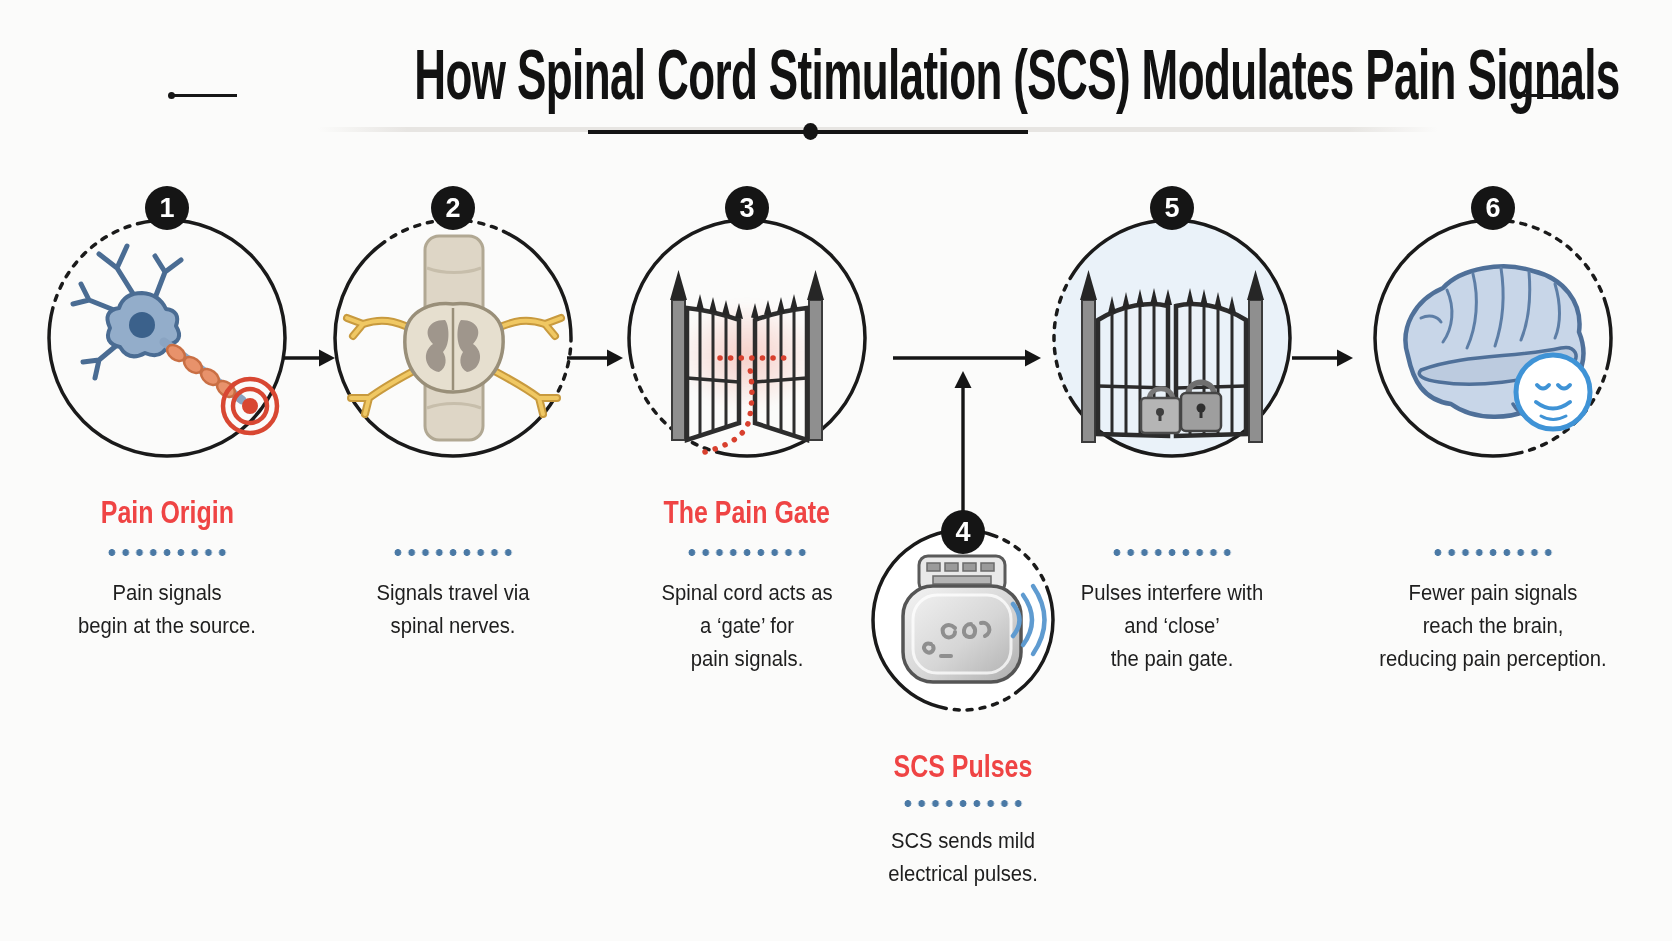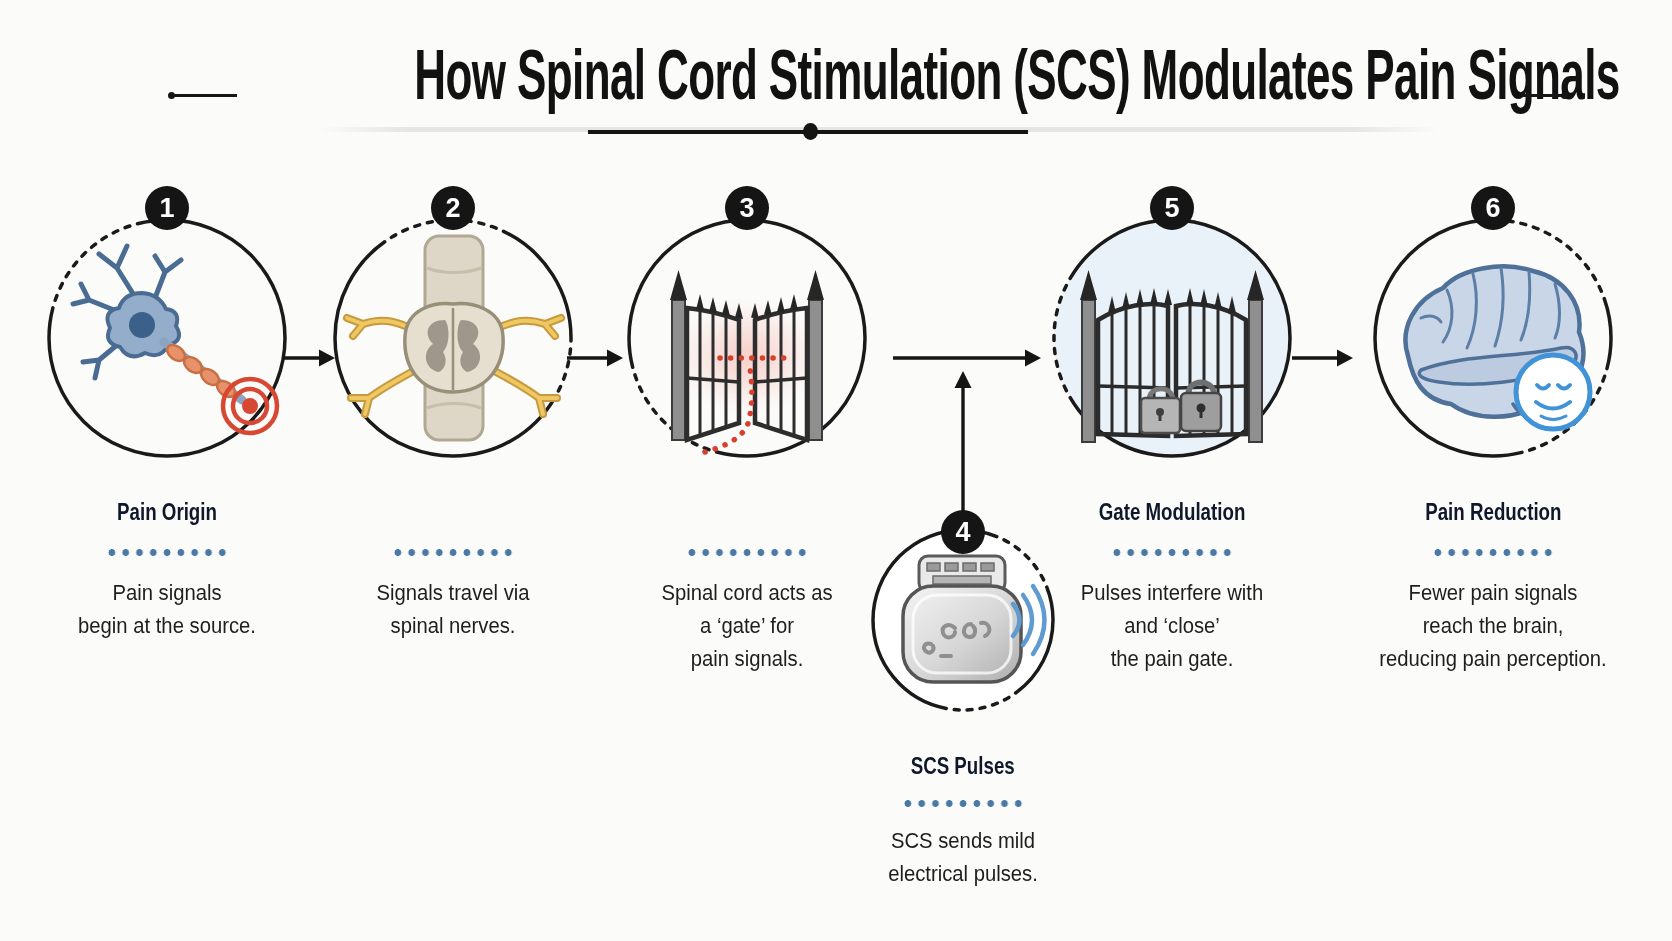--- a/index.html
+++ b/index.html
@@ -24,22 +24,22 @@
   
   .step{position:absolute;width:280px;}
   .step-top{top:186px;height:520px;}
   .s1{left:27px;} .s2{left:313px;} .s3{left:607px;} .s5{left:1032px;} .s6{left:1353px;}
   .step-low{left:823px;top:508px;height:430px;}
   .ring{position:absolute;left:10px;top:22px;}
   .ring-low{position:absolute;left:40px;top:12px;}
   .badge{position:absolute;left:118px;width:44px;height:44px;border-radius:50%;background:#151515;
        color:#ffffff;font-size:27px;font-weight:700;display:flex;align-items:center;justify-content:center;}
   .step-top .badge{top:0px;} .step-low .badge{top:2px;}
-  .step-title{position:absolute;left:0;width:280px;text-align:center;font-size:24px;font-weight:700;
-       color:#0f172a;line-height:36px;}
+  .step-title{position:absolute;left:0;width:280px;text-align:center;font-size:32px;font-weight:700;
+       color:#ef4444;line-height:36px;}
   .step-title span{display:inline-block;transform:scaleX(0.78);transform-origin:50% 50%;white-space:nowrap;}
   .step-top .step-title{top:308px;} .step-low .step-title{top:240px;text-decoration:underline;}
   .dots{position:absolute;left:50%;margin-left:-62px;width:124px;height:9px;
        background-image:radial-gradient(circle,#4a79a5 3.1px,rgba(0,0,0,0) 3.7px);
        background-size:13.8px 9px;background-position:0 50%;background-repeat:repeat-x;}
   .step-top .dots{top:362px;} .step-low .dots{top:291px;}
   .desc{position:absolute;left:-10px;width:300px;text-align:center;font-size:22.5px;line-height:33px;
        color:#1e1e1e;white-space:pre-line;transform:scaleX(0.9);transform-origin:50% 0;}
   .step-top .desc{top:390px;} .step-low .desc{top:316px;}
 
@@ -150,20 +150,21 @@
             <polygon points="147,106.5 151,92 155,108"></polygon>
             <polygon points="134,109.5 138,95 142,111"></polygon>
         </g>
         <g stroke="#d8402e" stroke-width="5.5" stroke-linecap="round" fill="none" stroke-dasharray="0.1 10.5">
           <path d="M103,150 L172,150"></path>
           <path d="M88,244 C113,237 131,227 133,207 C136,190 135,172 133,161"></path>
         </g>
       </g>
     </svg>
     <div class="badge">3</div>
+    <div class="step-title"><span>The Pain Gate</span></div>
     <div class="dots"></div>
     <div class="desc">Spinal cord acts as
 a ‘gate’ for
 pain signals.</div>
   </div>
 
   <div class="step step-low">
     <svg class="ring-low" width="200" height="200" viewBox="0 0 200 200">
       <circle cx="100" cy="100" r="90" fill="#ffffff" stroke="#1a1a1a" stroke-width="3.5" stroke-linecap="round" stroke-dasharray="300 8 5 8 5 8 5 8 5 8 5 8" stroke-dashoffset="-158"></circle>
       <g>
@@ -236,21 +237,20 @@
         <rect x="99" y="190" width="39" height="35" rx="4" fill="#b5b5b5" stroke="#4c4c4c" stroke-width="2.5"></rect>
         <circle cx="118" cy="204" r="4" fill="#3f3f3f"></circle>
           <rect x="116.5" y="205" width="3" height="8" fill="#3f3f3f"></rect>
         <path d="M146,187 C146,170 172,170 172,187" fill="none" stroke="#6f6f6f" stroke-width="5.5"></path>
         <rect x="139" y="185" width="40" height="38" rx="5" fill="#9e9e9e" stroke="#444444" stroke-width="2.5"></rect>
         <circle cx="159" cy="200" r="4.5" fill="#2f2f2f"></circle>
           <rect x="157.5" y="201" width="3" height="9" fill="#2f2f2f"></rect>
       </g>
     </svg>
     <div class="badge">5</div>
-    <div class="step-title"><span>Gate Modulation</span></div>
     <div class="dots"></div>
     <div class="desc">Pulses interfere with
 and ‘close’
 the pain gate.</div>
   </div>
 
   <div class="step step-top s6">
     <svg class="ring" width="260" height="260" viewBox="0 0 260 260">
       <circle cx="130" cy="130" r="118" fill="none" stroke="#1a1a1a" stroke-width="3.5" stroke-linecap="round" stroke-dasharray="420 8 5 8 5 8 5 8 5 8 5 8 5 8 5 8 5 8 5 8" stroke-dashoffset="389"></circle>
       <g>
@@ -268,21 +268,20 @@
         <circle cx="190" cy="184" r="37" fill="#ffffff" stroke="#3f93d6" stroke-width="5"></circle>
         <g stroke="#3f93d6" stroke-width="4" fill="none" stroke-linecap="round">
           <path d="M174,177 Q180,184 186,177"></path>
           <path d="M195,177 Q201,184 207,177"></path>
           <path d="M173,194 Q190,207 207,194"></path>
           <path d="M178,208 Q190,215 203,208" stroke-width="3"></path>
         </g>
       </g>
     </svg>
     <div class="badge">6</div>
-    <div class="step-title"><span>Pain Reduction</span></div>
     <div class="dots"></div>
     <div class="desc">Fewer pain signals
 reach the brain,
 reducing pain perception.</div>
   </div>
 
   <svg class="arrow" style="left:283px;top:346px;" width="52" height="24" viewBox="0 0 52 24">
     <line x1="0" y1="12" x2="38" y2="12" stroke="#151515" stroke-width="3.4"></line>
     <polygon points="36,3.5 52,12 36,20.5" fill="#151515"></polygon>
   </svg>

